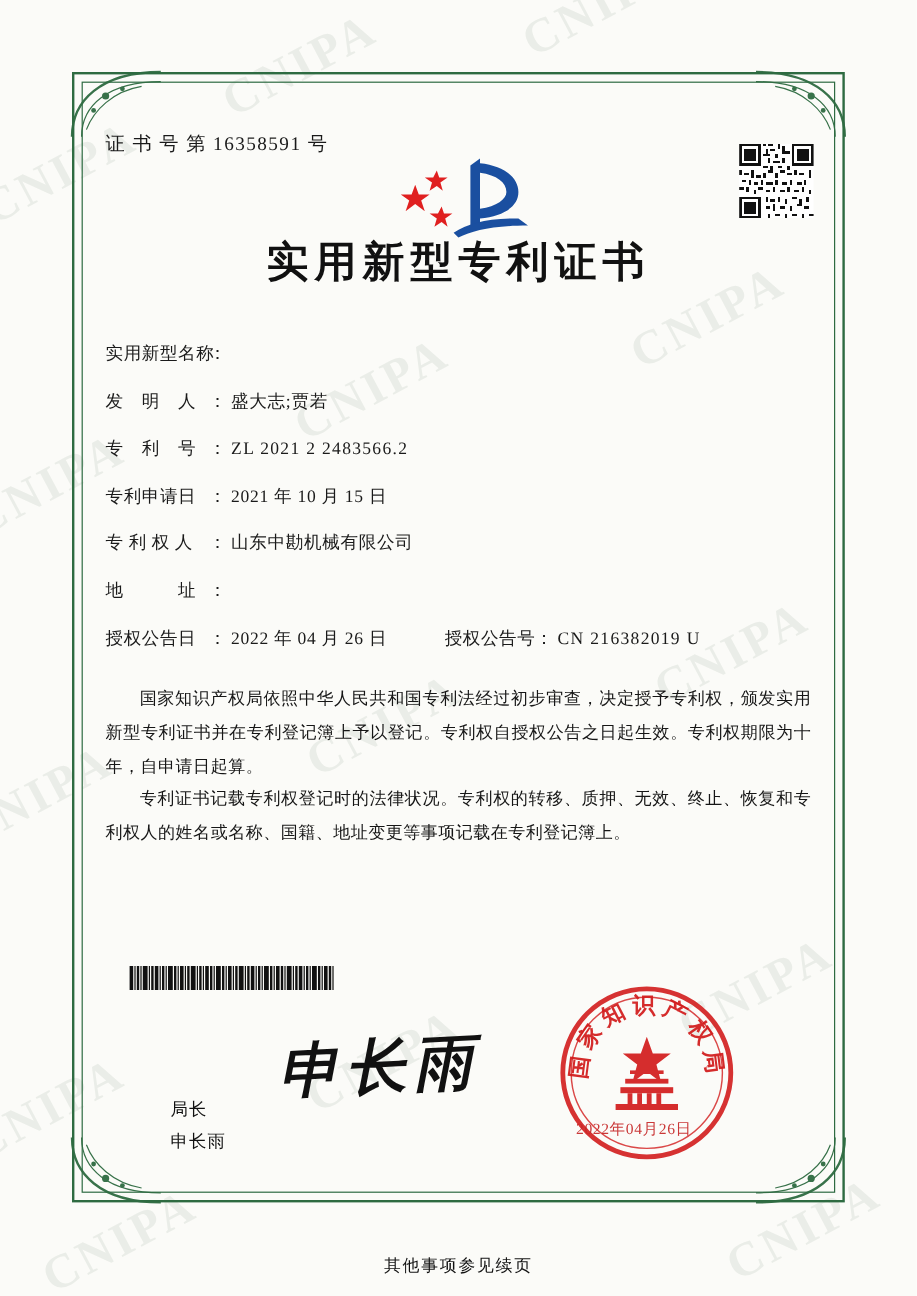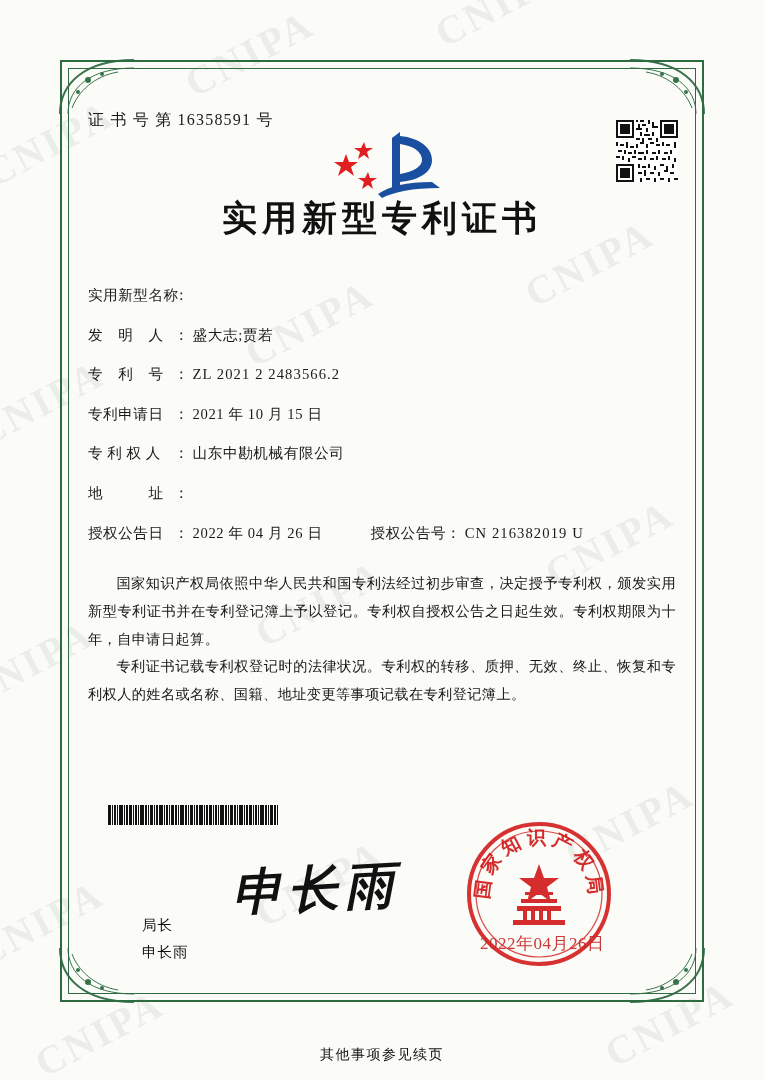--- a/index.html
+++ b/index.html
@@ -195,21 +195,21 @@
     position: absolute;
     left: 465px;
     top: 820px;
     width: 148px;
     height: 148px;
   }
   .seal-date {
     position: absolute;
     left: 480px;
     top: 932px;
-    font-size: 17px;
+    font-size: 13px;
     color: #c62828;
     letter-spacing: 0.5px;
     opacity: 0.92;
   }
 
   
   .page-no {
     position: absolute;
     left: 0;
     right: 0;

